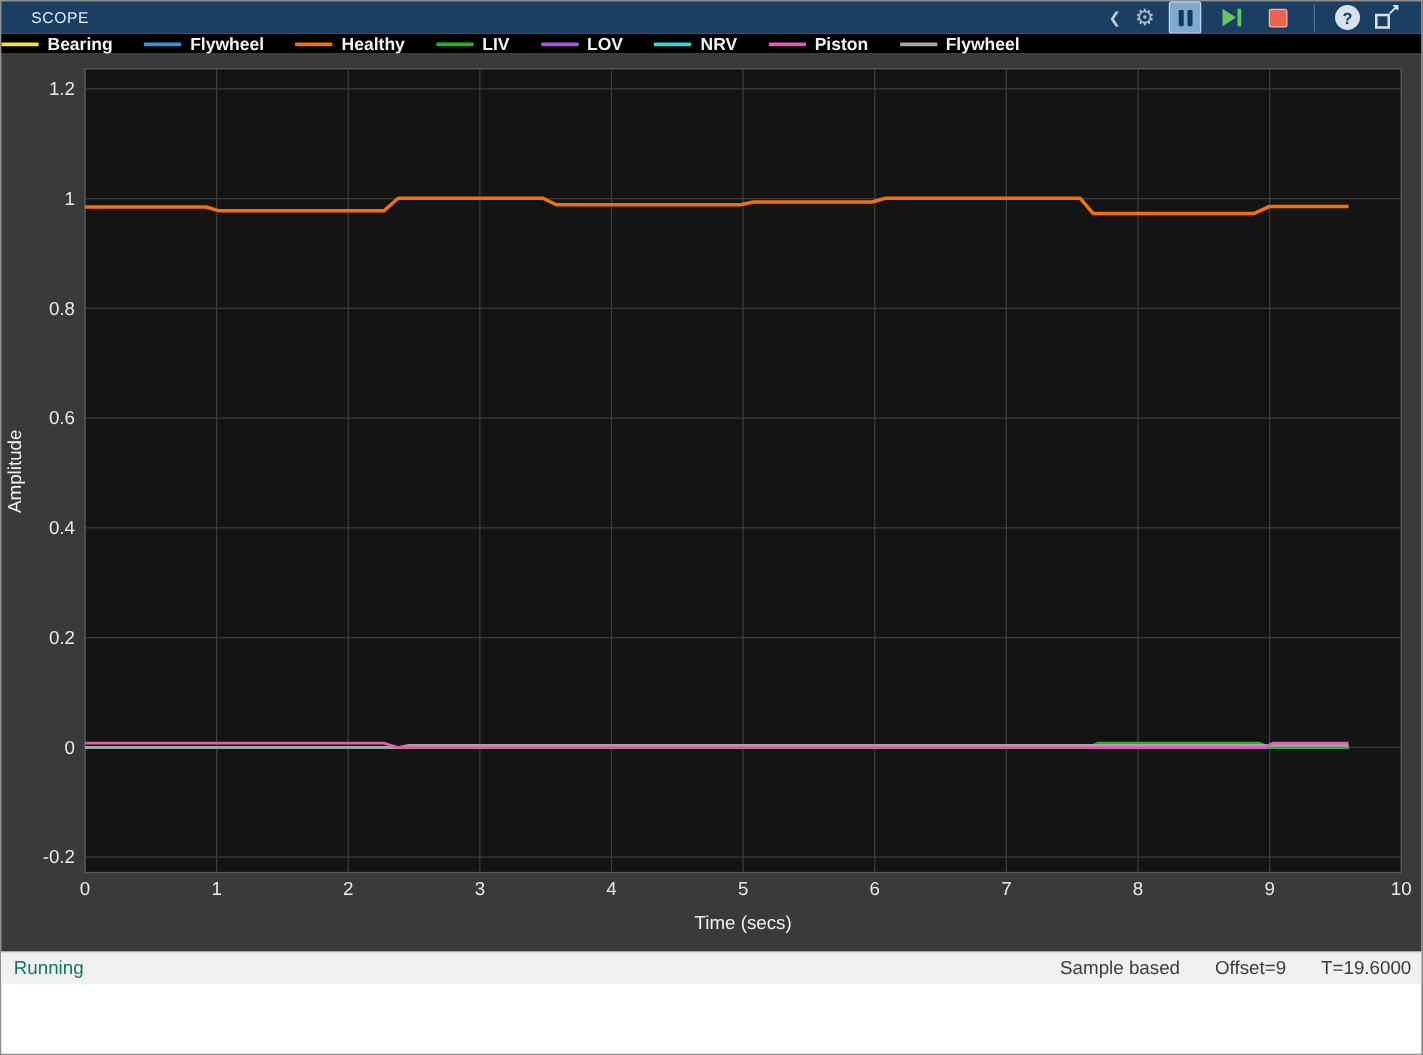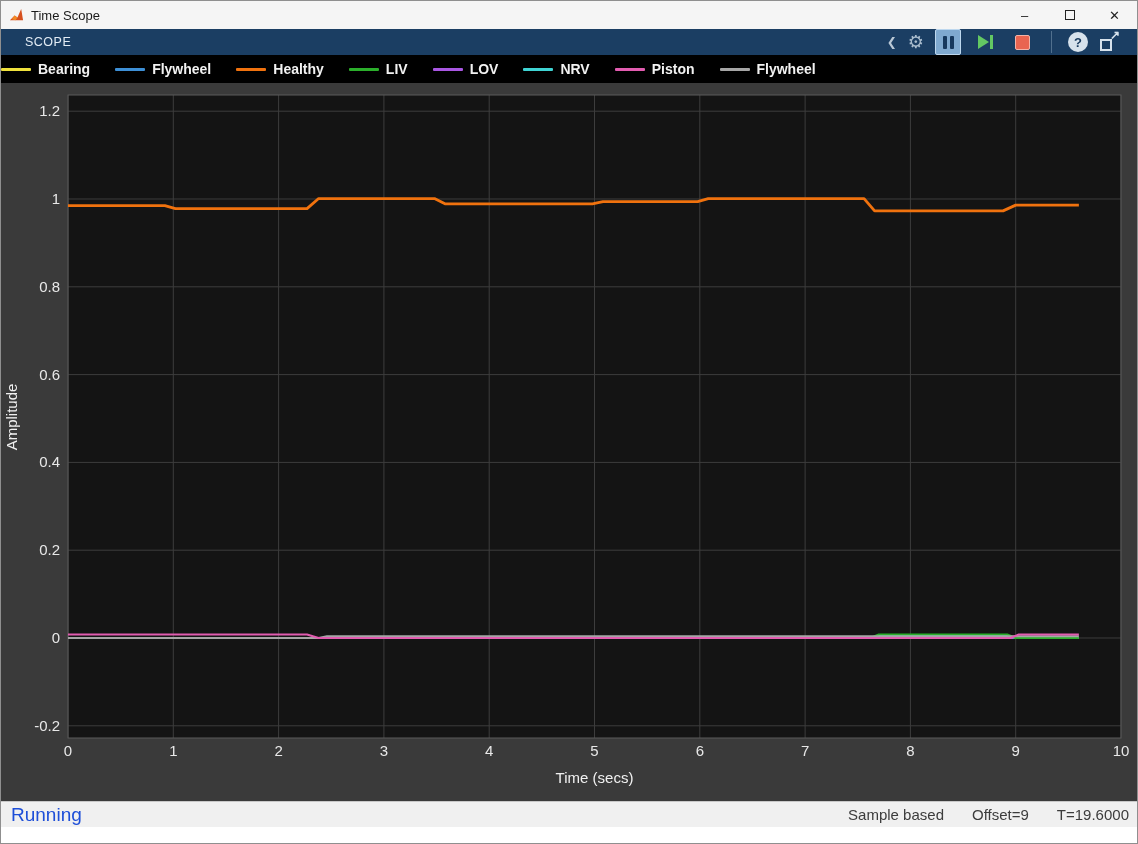--- a/index.html
+++ b/index.html
@@ -30,53 +30,39 @@
   .step-bar { width:3px; height:14px; background:#63c863; }
   .stop-btn { width:26px; height:26px; display:flex; align-items:center; justify-content:center; }
   .stop-square { width:15px; height:15px; background:#e96450; border:1px solid #f2b3a8; border-radius:2px; }
   .tool-divider { width:1px; height:22px; background:#51708e; margin:0 5px; }
   .help-btn { width:20px; height:20px; border-radius:50%; background:#d7e2ec; color:#16385c; font-weight:bold; font-size:13px; display:flex; align-items:center; justify-content:center; }
   .popout-btn { width:20px; height:20px; position:relative; }
   .popout-box { position:absolute; left:1px; bottom:1px; width:12px; height:12px; border:2px solid #d7e2ec; }
   .popout-arrow { position:absolute; right:-1px; top:-4px; color:#d7e2ec; font-size:12px; font-weight:bold; }
 
   
-  .legendbar { height:28px; background:#000000; display:flex; align-items:center; gap:25px; flex:0 0 auto; overflow:hidden; }
+  .legendbar { height:16px; background:#000000; display:flex; align-items:center; gap:25px; flex:0 0 auto; overflow:hidden; }
   .legend-item { display:flex; align-items:center; gap:7px; }
   .legend-swatch { width:30px; height:3px; border-radius:1px; }
   .legend-label { color:#f2f2f2; font-size:14px; font-weight:bold; }
 
   
   .plot-region { height:718px; background:#3a3a3a; position:relative; flex:0 0 auto; }
   svg text { font-family:"Liberation Sans", sans-serif; }
 
   
   .statusbar { height:26px; background:#f0f0f0; border-top:1px solid #c8c8c8; display:flex; align-items:center; padding:0 8px 0 10px; flex:0 0 auto; }
-  .status-left { font-size:19px; color:#1d4ed8; }
+  .status-left { font-size:15px; color:#0f766e; }
   .status-right { margin-left:auto; display:flex; gap:28px; font-size:15px; color:#3c3c3c; }
 </style>
 </head>
 <body>
 
 <div class="window">
 
-  <div class="titlebar">
-    <svg class="matlab-logo" viewBox="0 0 16 16">
-      <polygon points="1,13 6,8 9,10 13,1 15,13" fill="#d6501e"></polygon>
-      <polygon points="6,8 9,10 7,13 3,12" fill="#f28c28"></polygon>
-    </svg>
-    <span class="title-text">Time Scope</span>
-    <div class="win-controls">
-      <div class="win-btn">–</div>
-      <div class="win-btn">
-          <span class="max-box"></span>
-        </div>
-      <div class="win-btn">✕</div>
-    </div>
-  </div>
 
   <div class="toolstrip">
     <div class="tabs">
       <div class="tab">SCOPE</div>
     </div>
     <div class="tool-icons">
       <span class="chevron">❮</span>
       <span class="gear">⚙</span>
       <div class="pause-btn">
         <div class="pause-bars">

